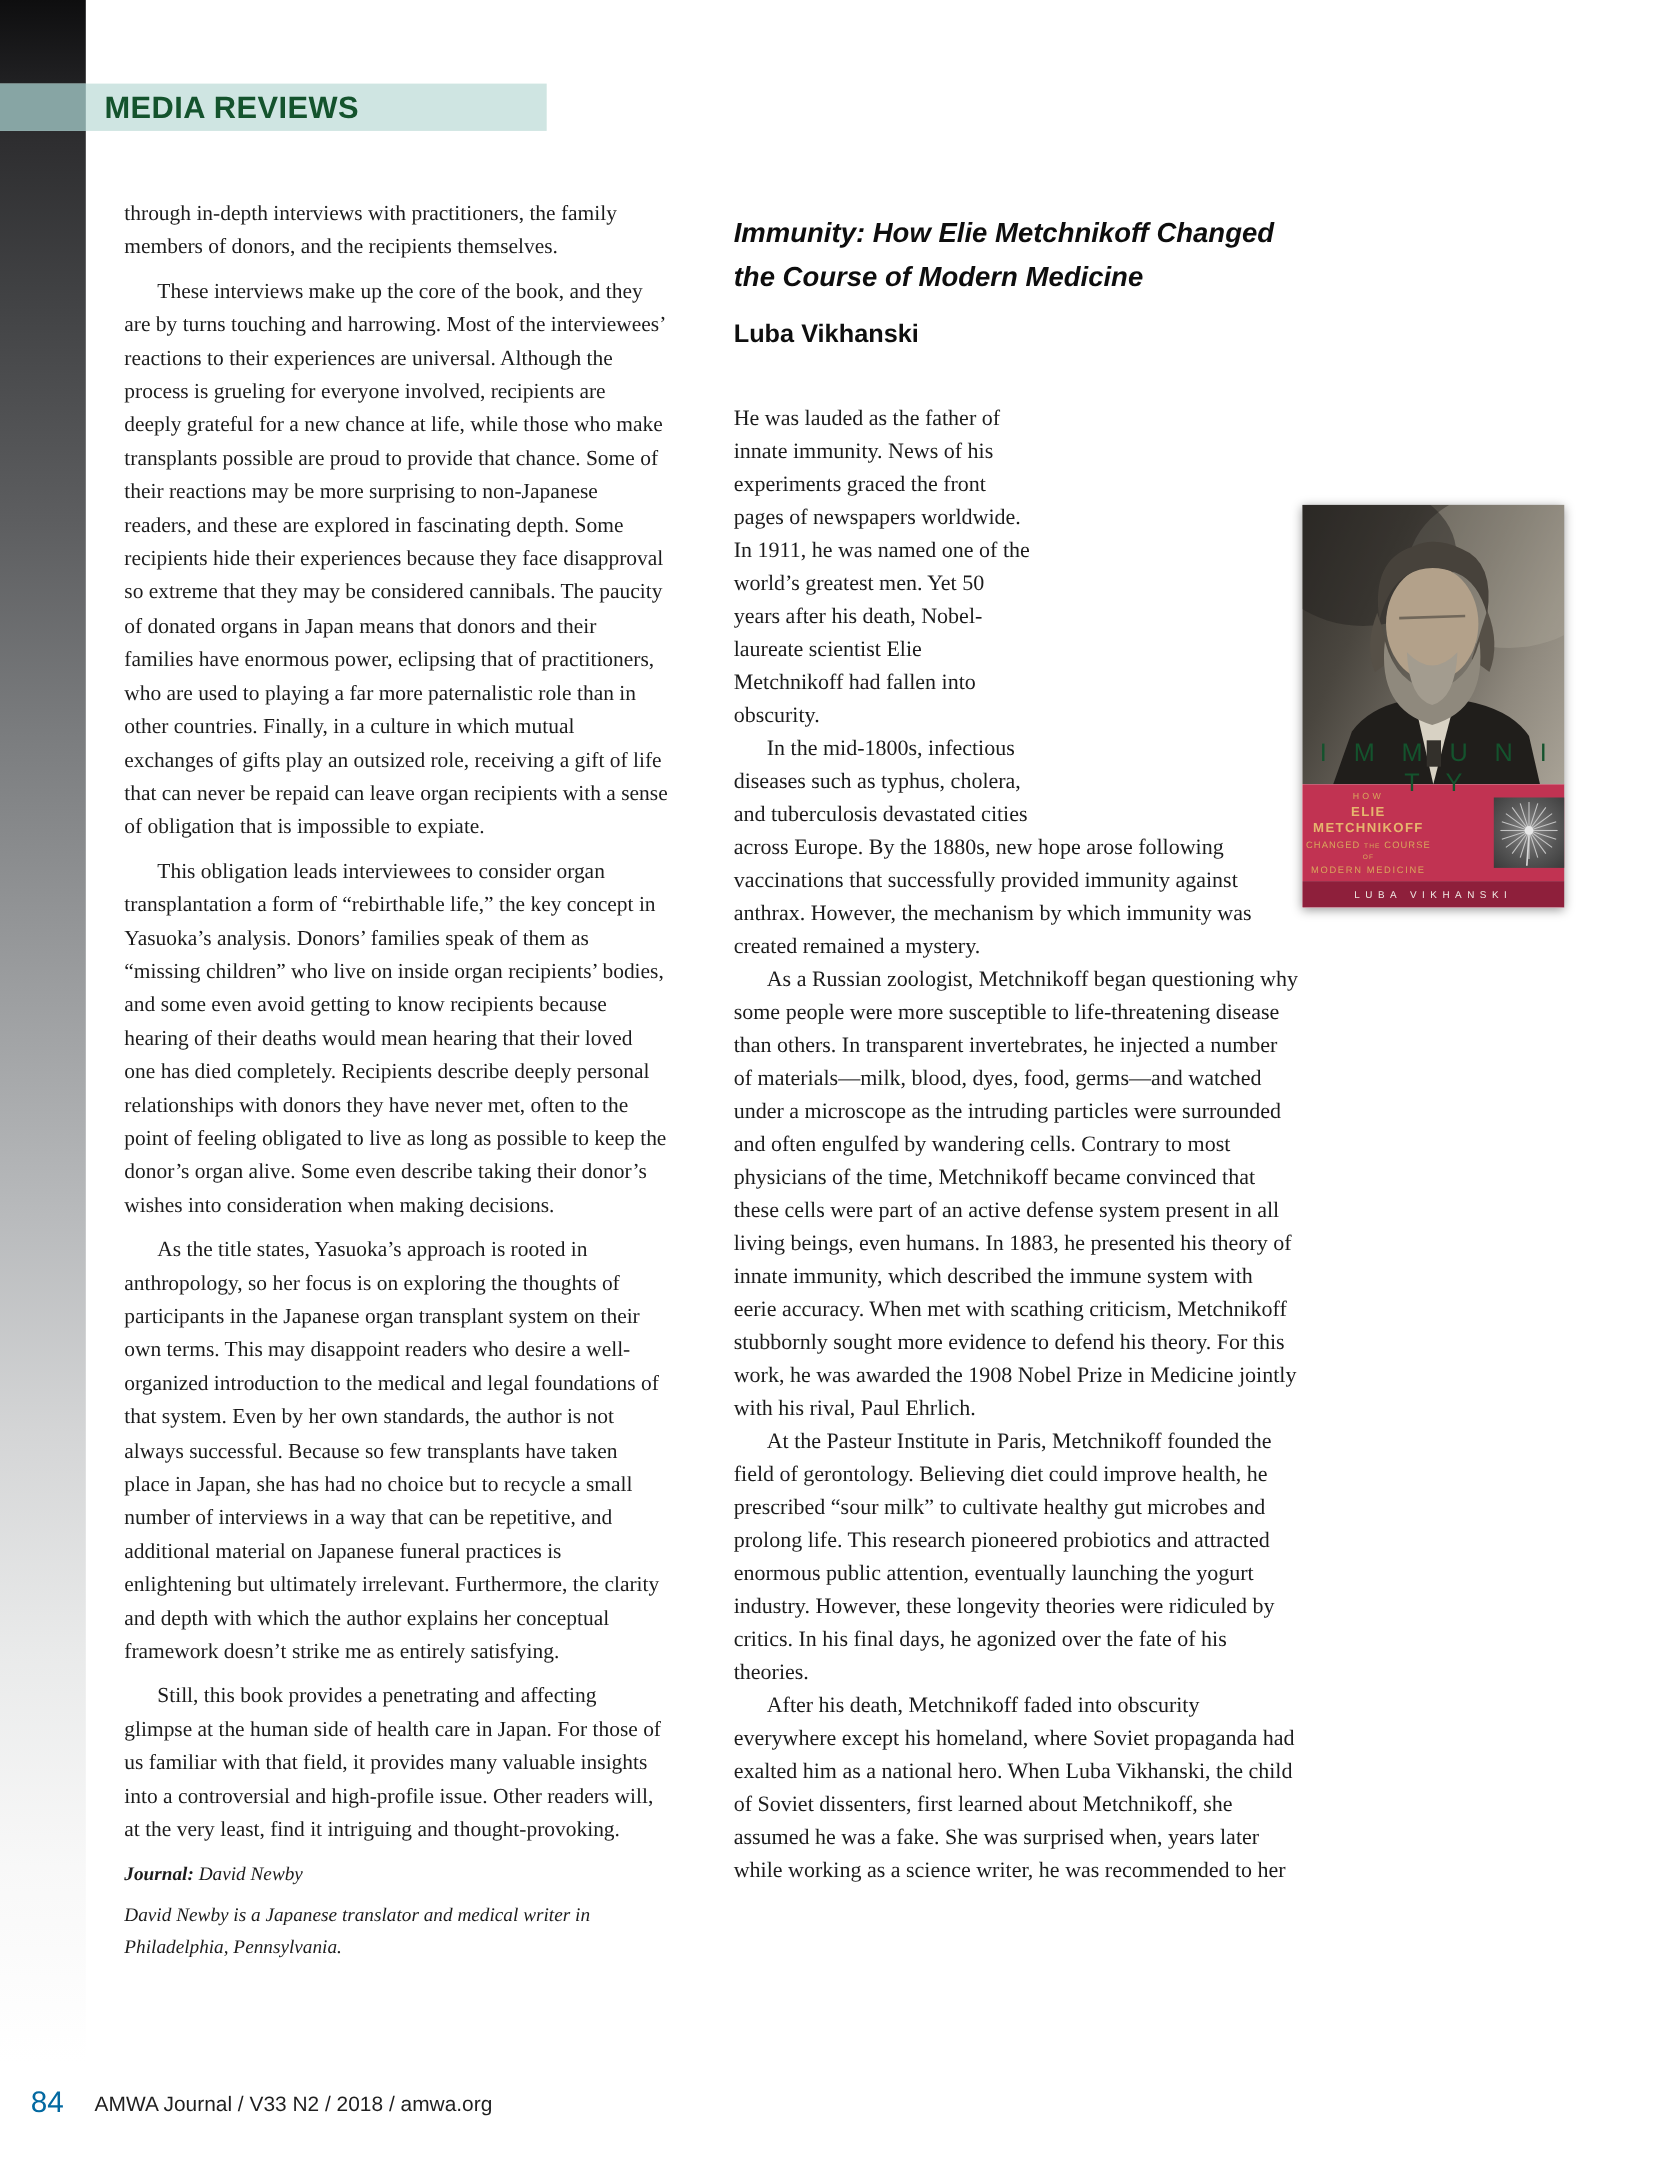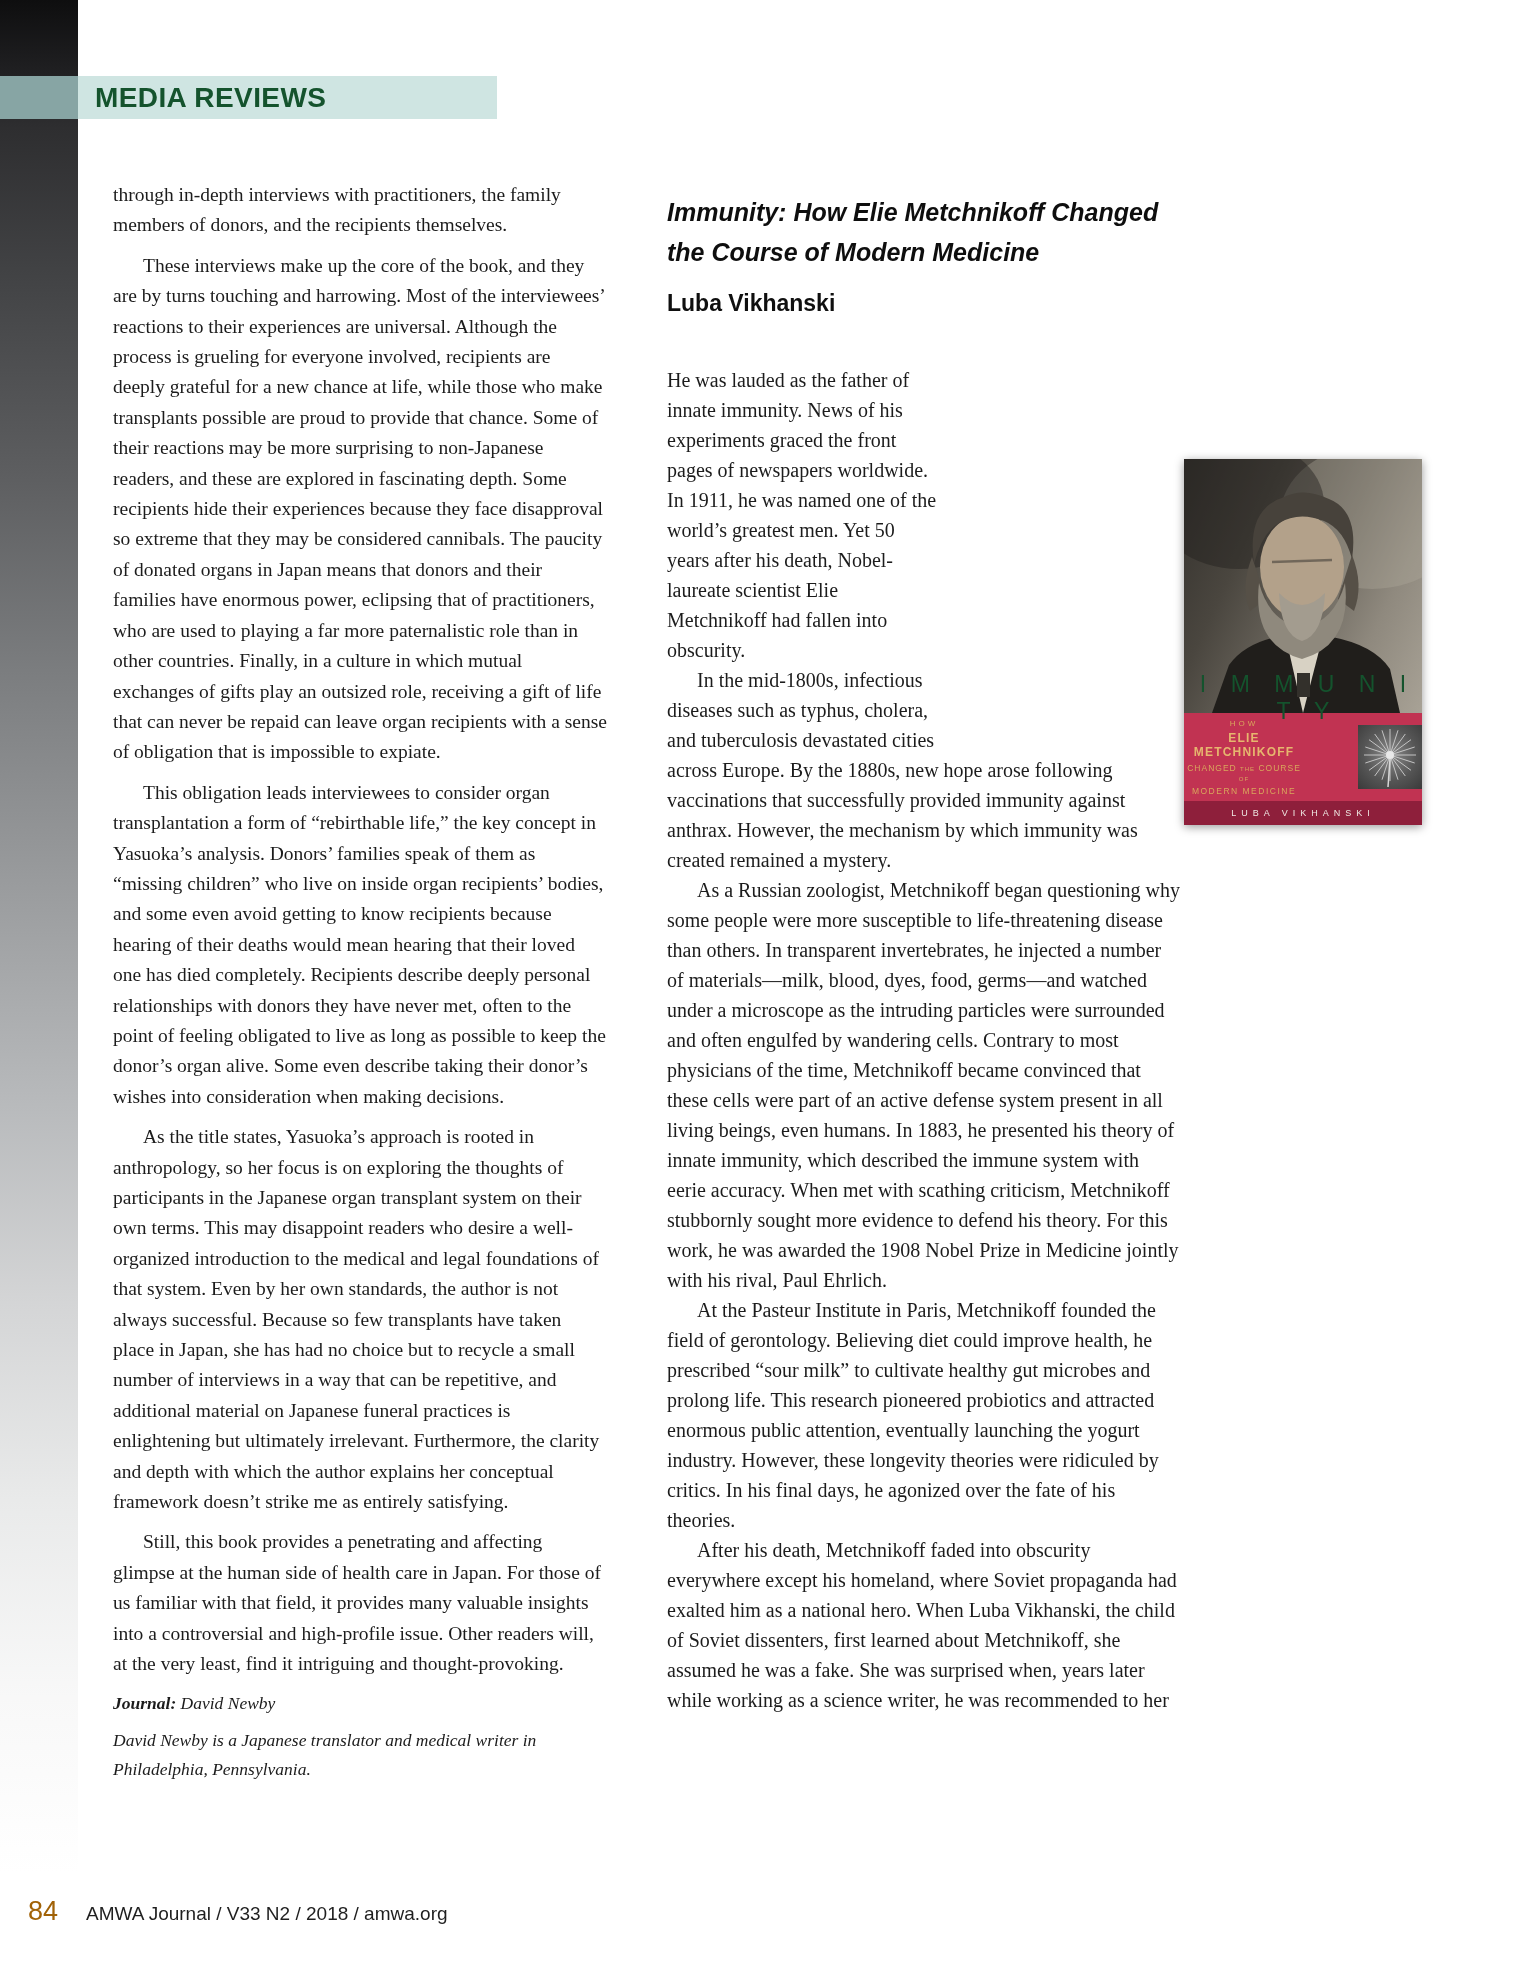--- a/index.html
+++ b/index.html
@@ -102,21 +102,21 @@
   .cover-author-band {
     position:absolute; left:0; top:342px; width:238px; height:24px;
     background:#8e1f3b; text-align:center; line-height:24px;
     font-family:"Liberation Sans", sans-serif; font-size:9px;
     letter-spacing:5px; color:#efe8e3;
   }
 
   
   .footer-page-num {
     position:absolute; left:28px; top:1896px;
-    font-family:"Liberation Sans", sans-serif; font-size:27px; color:#a16207;
+    font-family:"Liberation Sans", sans-serif; font-size:27px; color:#0369a1;
   }
   .footer-line {
     position:absolute; left:86px; top:1903px;
     font-family:"Liberation Sans", sans-serif; font-size:19px; color:#1f1f1f;
   }
 </style>
 </head>
 <body>
 
 <div class="page">

